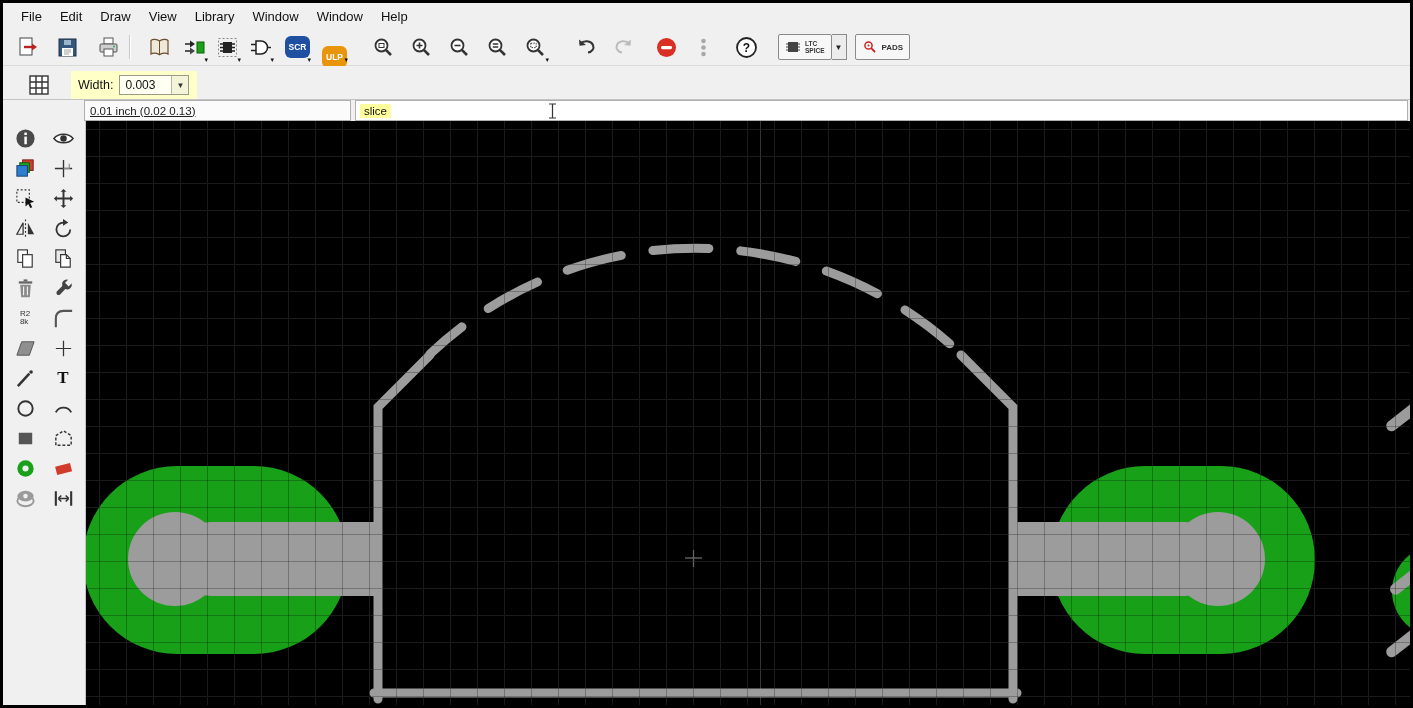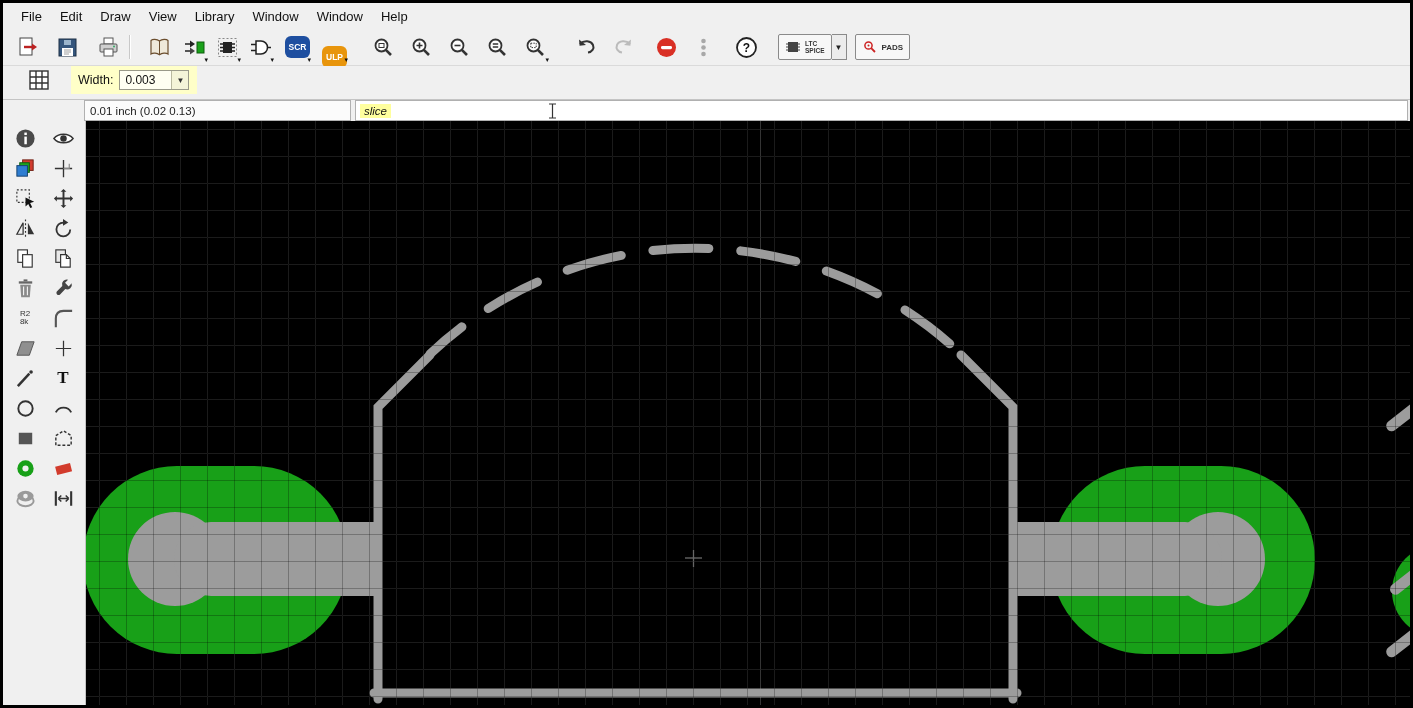--- a/index.html
+++ b/index.html
@@ -30,42 +30,42 @@
   .framedbtn { height:26px; display:flex; align-items:center; gap:4px; padding:2px 6px;
                border:1px solid #8a8a8a; background:#f7f7f7; border-radius:2px; }
   .two-line { display:flex; flex-direction:column; font-size:6.5px; line-height:1.15;
               color:#333; font-weight:bold; }
   .ddbtn { width:15px; height:26px; display:flex; align-items:center; justify-content:center;
            border:1px solid #8a8a8a; border-left:none; background:#ececec; font-size:8px; color:#222; }
   .padsbtn-label { font-size:8px; font-weight:bold; color:#333; }
 
   
   .toolbar2 { position:absolute; left:0; right:0; top:63px; height:34px;
-              display:flex; align-items:flex-start; background:#f0f0f0;
+              display:flex; align-items:flex-end; background:#f0f0f0;
               border-bottom:1px solid #c4c4c4; padding-left:20px; }
   .gridbtn { width:32px; height:28px; display:flex; align-items:center; justify-content:center;
              border:1px solid transparent; border-radius:2px; }
   .width-wrap { margin-left:16px; display:flex; align-items:center; gap:6px;
                 background:var(--highlight-yellow,#ffffc8); padding:4px 8px 4px 7px;
                 font-size:12.5px; color:#111; }
   .combo { display:flex; align-items:stretch; border:1px solid #9a9a8a; background:#fffff2;
            height:20px; width:70px; }
   .combo-value { flex:1; display:flex; align-items:center; padding-left:5px; font-size:12px; color:#111; }
   .combo-arrow { width:17px; display:flex; align-items:center; justify-content:center;
                  background:#f4f4d8; border-left:1px solid #b9b9a0; font-size:8px; color:#333; }
 
   
   .statusrow { position:absolute; left:0; right:0; top:97px; height:21px; background:#f0f0f0; }
   .coords { position:absolute; left:81px; top:0; width:267px; height:21px; background:#fbfbfb;
             border:1px solid #b0b0b0; font-size:11.5px; color:#222;
-            display:flex; align-items:center; padding-left:5px; }
+            display:flex; align-items:center; padding-left:5px;text-decoration:underline; }
   .cmdfield { position:absolute; left:352px; right:2px; top:0; height:21px; background:#ffffff;
               border:1px solid #b0b0b0; display:flex; align-items:center; padding-left:4px;
               font-size:11.5px; color:#111; }
-  .cmdtext { background:var(--command-highlight,#ffff9e); padding:1px 4px;font-style:italic; }
+  .cmdtext { background:var(--command-highlight,#ffff9e); padding:1px 4px; }
   .ibeam { position:absolute; left:192px; top:2px; }
 
   
   .sidebar { position:absolute; left:0; top:118px; bottom:0; width:83px; background:#f0f0f0;
              border-right:1px solid #c4c4c4; display:grid;
              grid-template-columns:repeat(2,30px); grid-auto-rows:29px;
              justify-content:center; column-gap:8px; row-gap:1px; padding-top:3px; }
   .sbtn { width:30px; height:28px; display:flex; align-items:center; justify-content:center;
           border:1px solid transparent; border-radius:2px; }
   .sbtn svg { display:block; }

